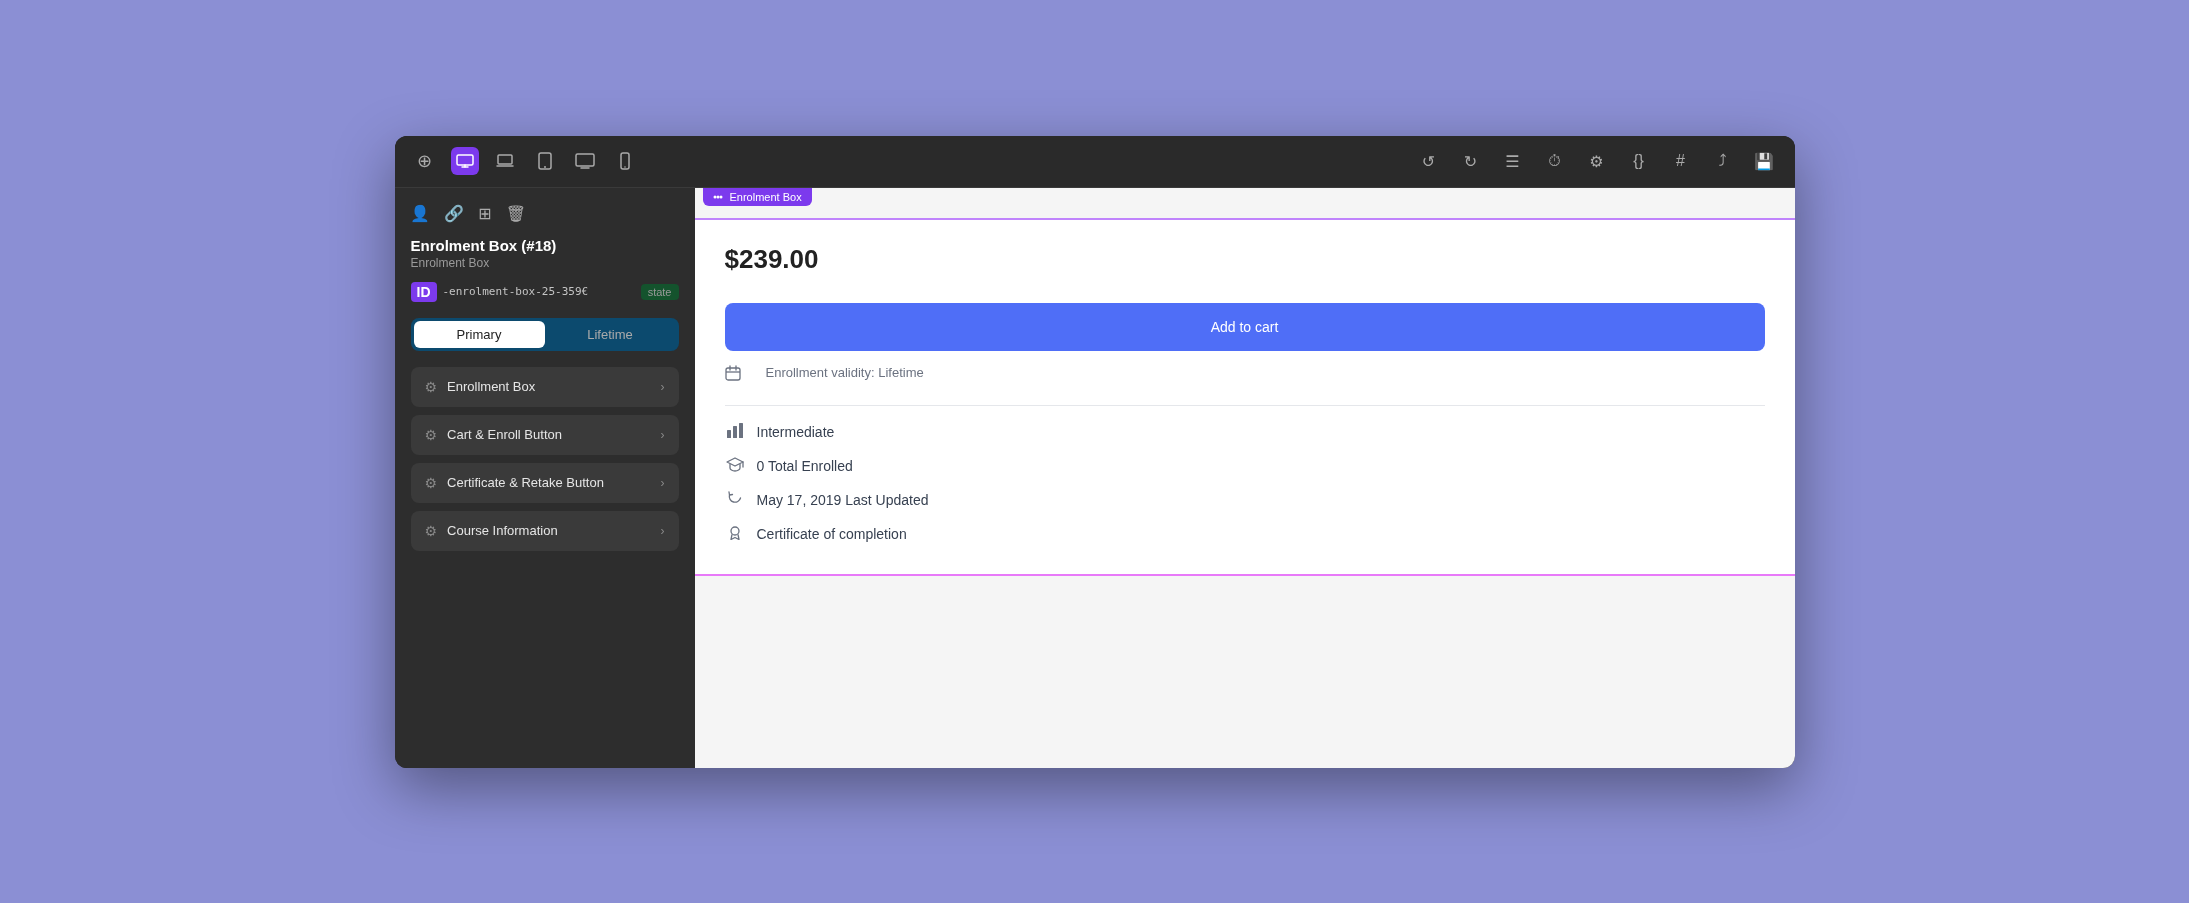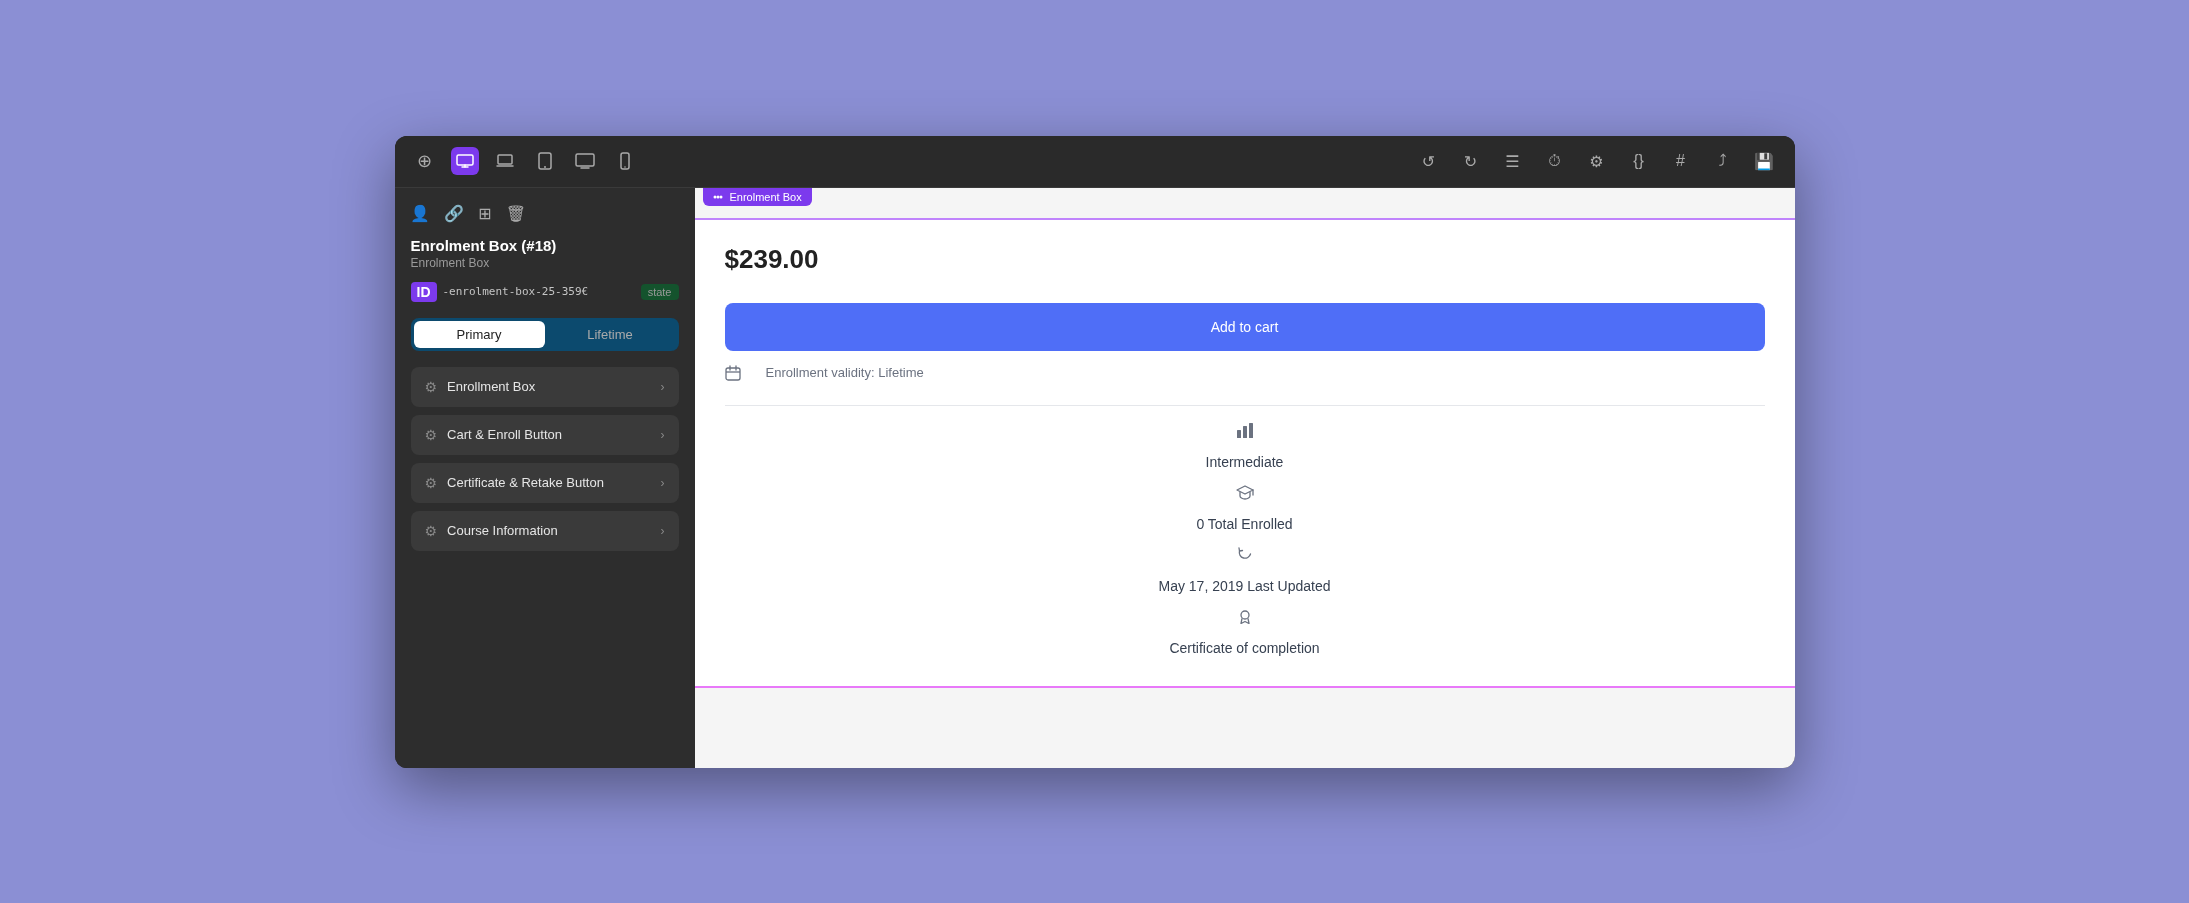--- a/index.html
+++ b/index.html
@@ -242,21 +242,20 @@
       display: flex;
       flex-direction: column;
       gap: 14px;
     }
     .info-item {
       display: flex;
       align-items: center;
       gap: 12px;
       color: #374151;
       font-size: 14px;
-      flex-direction: column;
     }
     .info-icon {
       color: #6b7280;
       font-size: 16px;
       width: 20px;
       text-align: center;
     }
     .info-text strong {
       font-weight: 600;
     }

